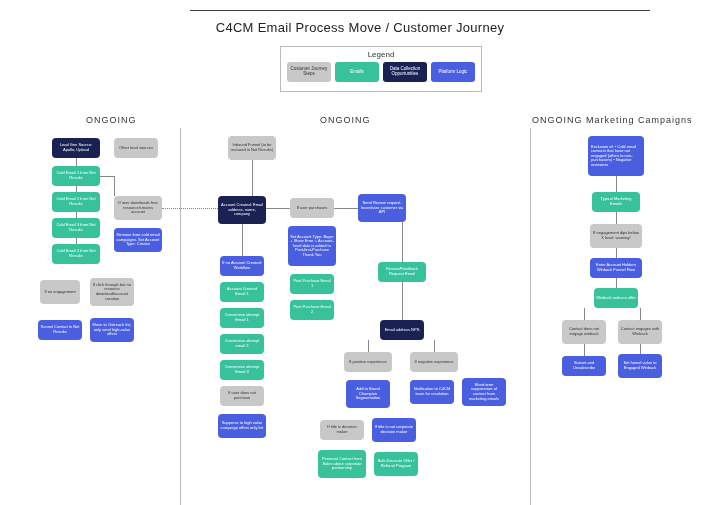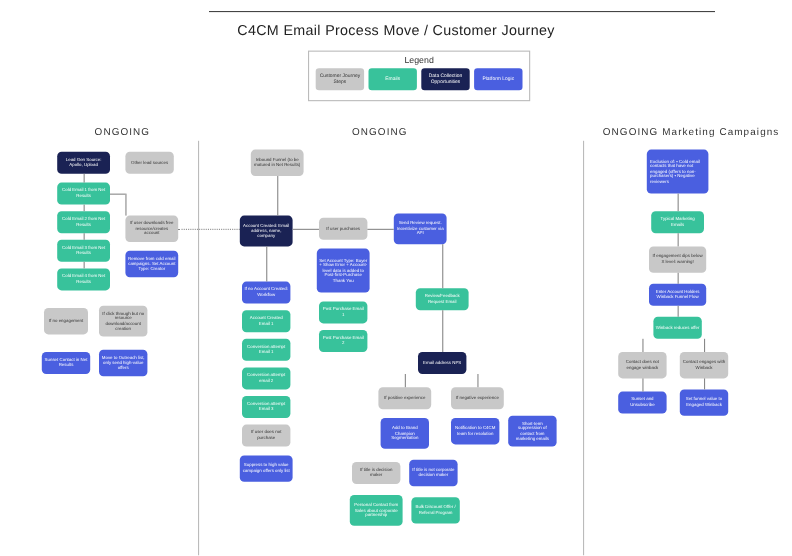--- a/index.html
+++ b/index.html
@@ -38,21 +38,21 @@
     <div class="legend-row">
       <div class="lg grey">Customer Journey Steps</div>
       <div class="lg green">Emails</div>
       <div class="lg navy">Data Collection Opportunities</div>
       <div class="lg blue">Platform Logic</div>
     </div>
   </div>
 
   <div class="col-label" style="left:86px">ONGOING</div>
   <div class="col-label" style="left:320px">ONGOING</div>
-  <div class="col-label" style="left:548px">ONGOING Marketing Campaigns</div>
+  <div class="col-label" style="left:532px">ONGOING Marketing Campaigns</div>
 
   <div class="vline" style="left:180px"></div>
   <div class="vline" style="left:530px"></div>
 
   <div class="node navy w48 h20" style="left:52px;top:138px">Lead Gen Source: Apollo, Upload</div>
   <div class="node grey w44 h20" style="left:114px;top:138px">Other lead sources</div>
   <div class="node green w48 h20" style="left:52px;top:166px">Cold Email 1 from Net Results</div>
   <div class="node green w48 h20" style="left:52px;top:192px">Cold Email 2 from Net Results</div>
   <div class="node green w48 h20" style="left:52px;top:218px">Cold Email 3 from Net Results</div>
   <div class="node green w48 h20" style="left:52px;top:244px">Cold Email 4 from Net Results</div>

